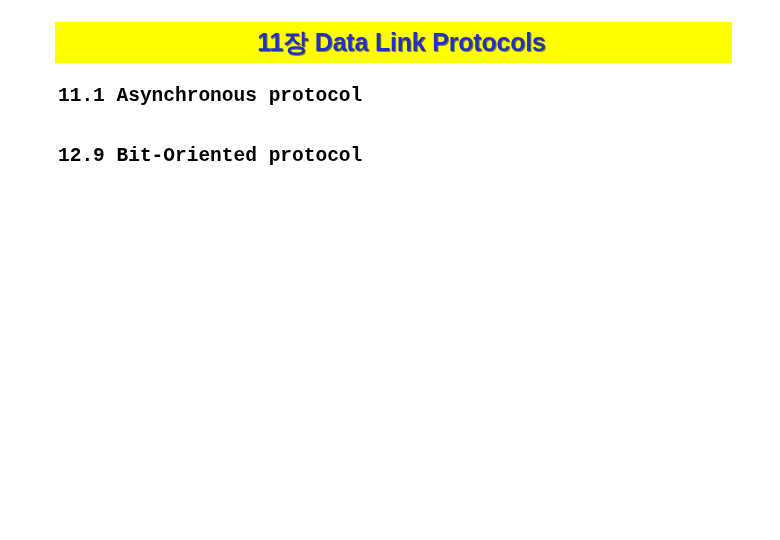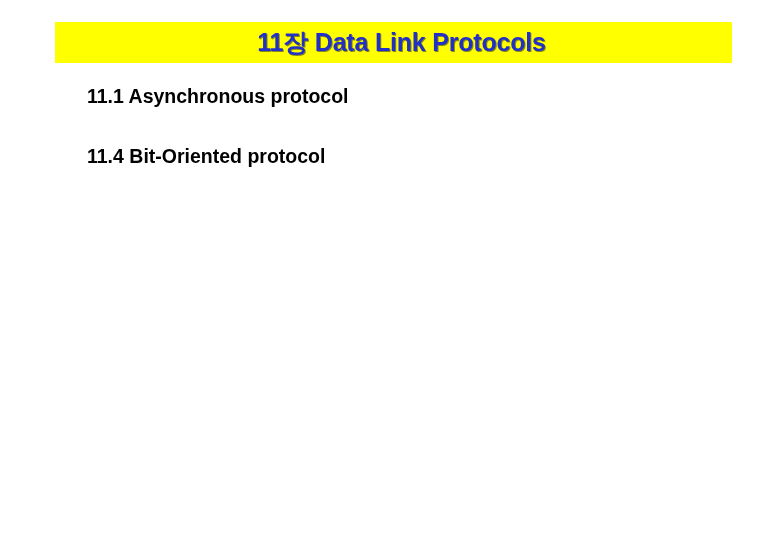--- a/index.html
+++ b/index.html
@@ -50,30 +50,29 @@
   }
 
   
   #body-list {
     position: absolute;
     left: 58px;
     top: 87px;
     width: 660px;
   }
   .body-line {
-    font-family: Liberation Sans, sans-serif;
+    font-family: Liberation Mono, monospace;
     font-weight: bold;
     font-size: 19.5px;
     line-height: 1;
     color: #000000;
     height: 60px;
     display: flex;
     align-items: flex-start;
     white-space: nowrap;
-    margin-left: 29px;
   }
 
   
   #footer {
     position: absolute;
     left: 0;
     top: 478px;
     width: 780px;
     height: 62px;
   }
@@ -82,21 +81,21 @@
 <body>
 
 <div id="slide">
 
   <div id="title-banner">
     <div id="title-text">11장 Data Link Protocols</div>
   </div>
 
   <div id="body-list">
     <div class="body-line">11.1 Asynchronous protocol</div>
-    <div class="body-line">11.4 Bit-Oriented protocol</div>
+    <div class="body-line">12.9 Bit-Oriented protocol</div>
   </div>
 
   <div id="footer">
 
     
 
     
 
     
 

